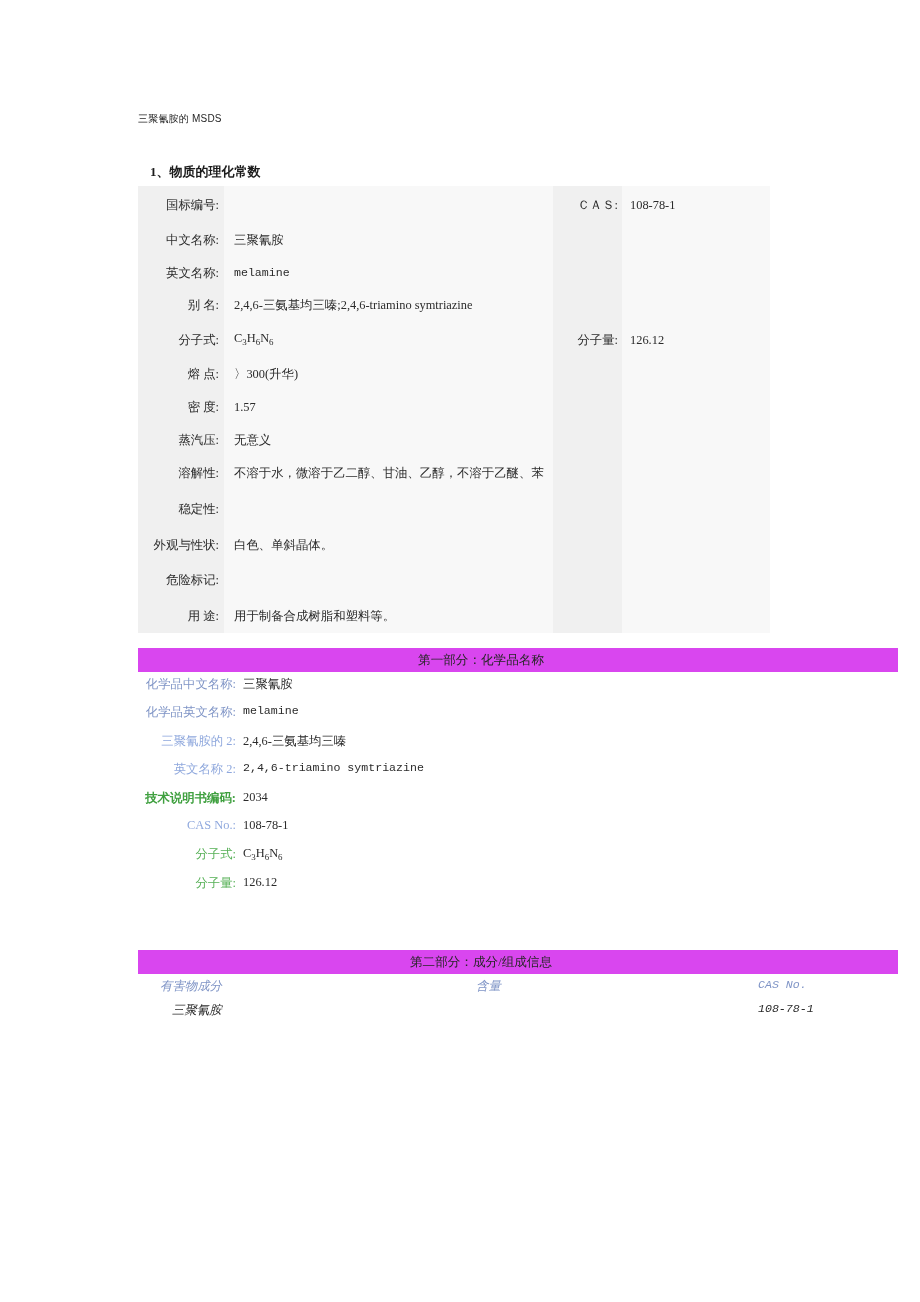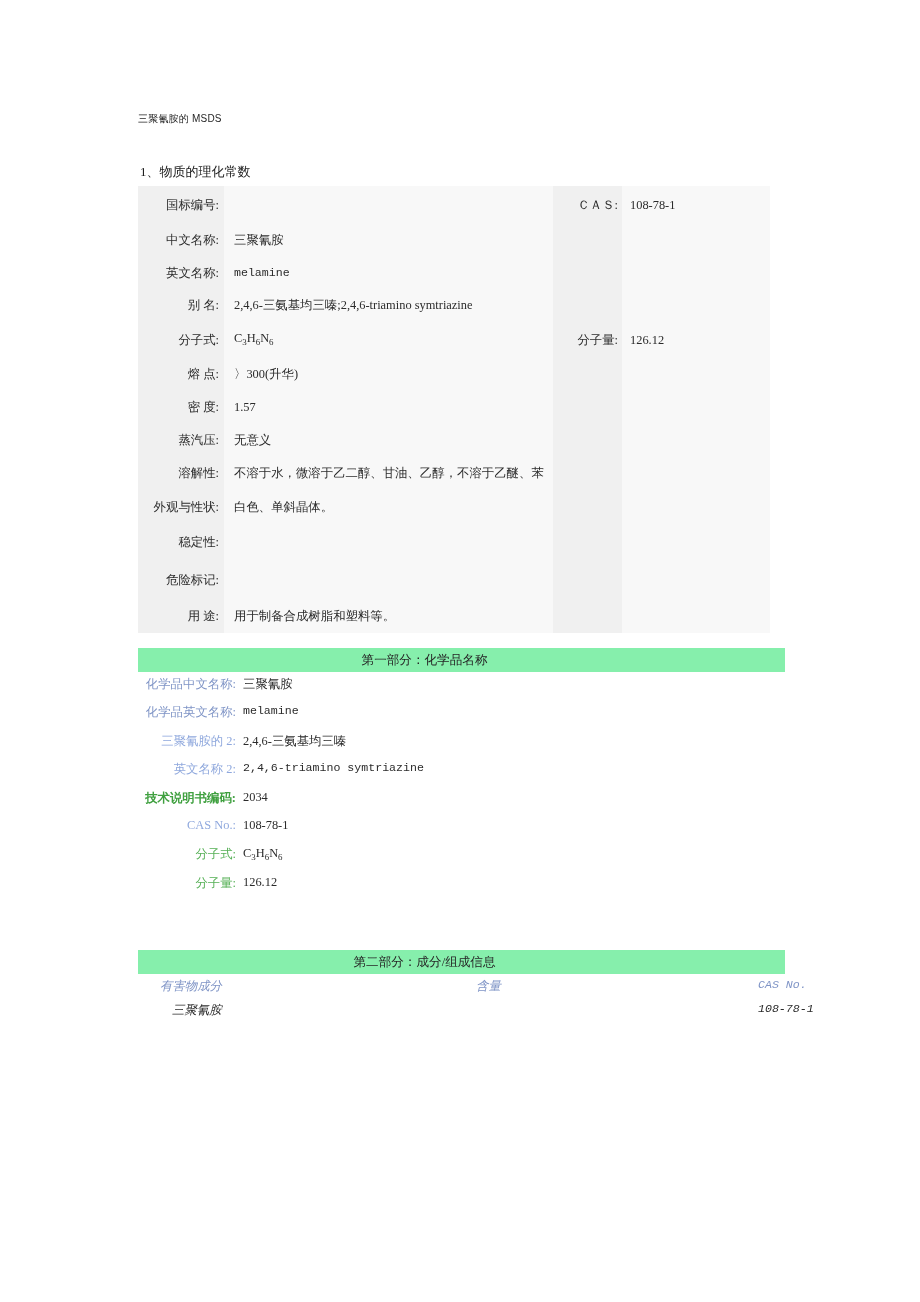--- a/index.html
+++ b/index.html
@@ -31,24 +31,24 @@
     top: 112px;
     font-size: 10px;
     font-family: Liberation Sans, sans-serif;
     color: #262626;
     letter-spacing: 0.2px;
     white-space: nowrap;
   }
 
   .section-heading {
     position: absolute;
-    left: 140px;
+    left: 150px;
     top: 163px;
     font-size: 13px;
-    font-weight: normal;
+    font-weight: bold;
     color: #1b1b1b;
     white-space: nowrap;
     font-family: "Liberation Serif", "DejaVu Serif", serif;
   }
 
   
   .prop-table {
     position: absolute;
     left: 138px;
     top: 186px;
@@ -94,23 +94,23 @@
   .mono {
     font-family: "Liberation Mono", "DejaVu Sans Mono", monospace;
     font-size: 11.6px;
   }
   .blank-cell { height: 24px; }
 
   
   .section-bar {
     position: absolute;
     left: 138px;
-    width: 647px;
+    width: 760px;
     height: 24px;
-    background: #86efac;
+    background: #d946ef;
     font-size: 12.6px;
     color: #262626;
     display: flex;
     align-items: center;
     justify-content: center;
   }
   .section-bar .bar-text {
     position: relative;
     left: -37px;
     white-space: nowrap;
@@ -237,28 +237,28 @@
           <td class="lbl2"></td>
           <td class="val2"></td>
         </tr>
         <tr>
           <td class="lbl">溶解性:</td>
           <td class="val">不溶于水，微溶于乙二醇、甘油、乙醇，不溶于乙醚、苯</td>
           <td class="lbl2"></td>
           <td class="val2"></td>
         </tr>
         <tr>
+          <td class="lbl">稳定性:</td>
+          <td class="val blank-cell"></td>
+          <td class="lbl2"></td>
+          <td class="val2"></td>
+        </tr>
+        <tr>
           <td class="lbl">外观与性状:</td>
           <td class="val">白色、单斜晶体。</td>
-          <td class="lbl2"></td>
-          <td class="val2"></td>
-        </tr>
-        <tr>
-          <td class="lbl">稳定性:</td>
-          <td class="val blank-cell"></td>
           <td class="lbl2"></td>
           <td class="val2"></td>
         </tr>
         <tr>
           <td class="lbl">危险标记:</td>
           <td class="val blank-cell"></td>
           <td class="lbl2"></td>
           <td class="val2"></td>
         </tr>
         <tr>

